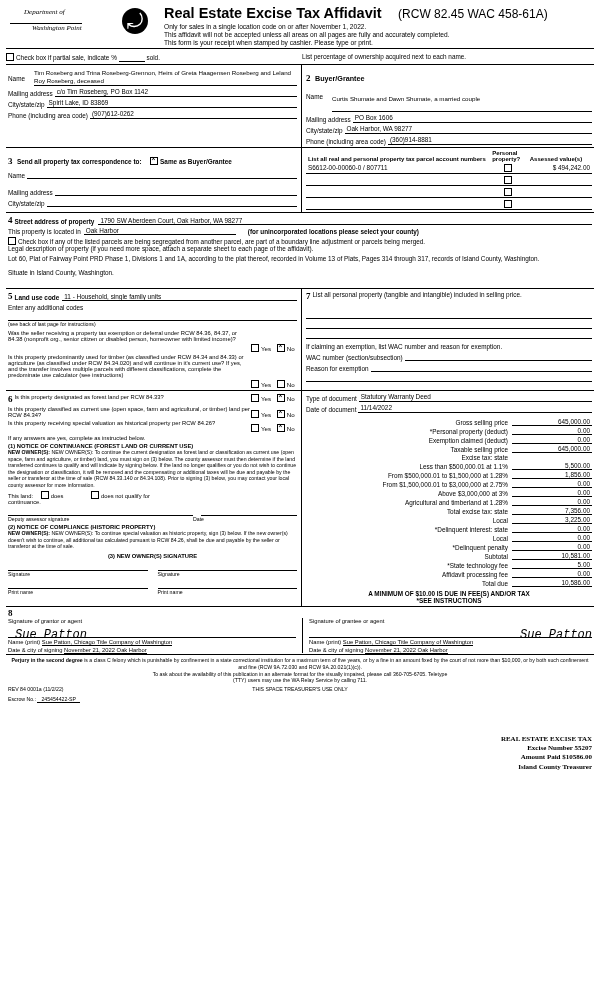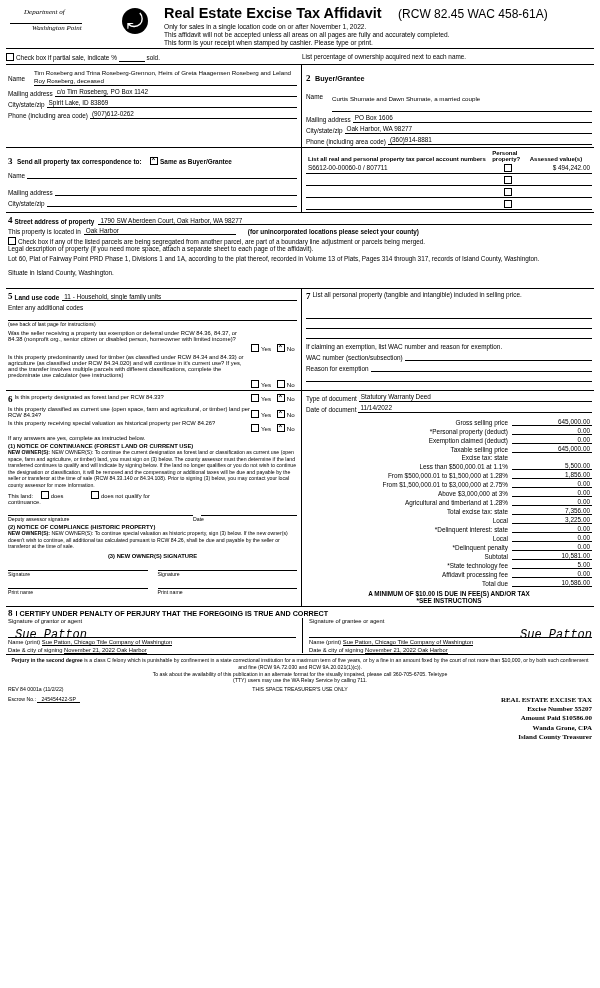--- a/index.html
+++ b/index.html
@@ -397,21 +397,20 @@
           <div class="v">10,586.00</div>
         </div>
       <div class="centerbar" style="margin-top:3px;">A MINIMUM OF $10.00 IS DUE IN FEE(S) AND/OR TAX</div>
       <div class="centerbar">*SEE INSTRUCTIONS</div>
     </div>
   </div>
 
   <div style="border-top:1.2px solid #000;padding:1px 2px;">
     <div class="row" style="align-items:center;">
       <span class="secnum">8</span>
-      <span class="md bold" style="margin-left:3px;">I CERTIFY UNDER PENALTY OF PERJURY THAT THE FOREGOING IS TRUE AND CORRECT</span>
     </div>
     <div class="row">
       <div style="width:294px;padding-right:6px;box-sizing:border-box;">
         <div class="xs">Signature of grantor or agent</div>
         <div style="border-bottom:1px solid #000;height:13px;"><span class="cursive">Sue Patton</span></div>
         <div class="xs" style="margin-top:1px;"><span>Name (print)</span>
           <span style="border-bottom:1px solid #000;">Sue Patton, Chicago Title Company of Washington</span></div>
         <div class="xs" style="margin-top:2px;"><span>Date &amp; city of signing</span>
           <span style="border-bottom:1px solid #000;">November 21, 2022 Oak Harbor</span></div>
       </div>
@@ -436,23 +435,22 @@
     <div class="row" style="margin-top:3px;">
       <div style="width:110px;" class="tiny">REV 84 0001a (11/2/22)</div>
       <div style="flex:1;text-align:center;" class="tiny">THIS SPACE TREASURER'S USE ONLY</div>
       <div style="width:110px;"></div>
     </div>
     <div class="row" style="margin-top:4px;">
       <div style="width:290px;">
         <div class="tiny"><span>Escrow No.:</span>
           <span style="border-bottom:1px solid #000;padding:0 4px;">245454422-SP</span></div>
       </div>
-      <div style="flex:1;" class="treas">
+      <div style="flex:1;margin-top:39px;" class="treas">
         <div>REAL ESTATE EXCISE TAX</div>
         <div>Excise Number 55207</div>
         <div>Amount Paid $10586.00</div>
-        <div>Wanda Grone, CPA</div>
         <div>Island County Treasurer</div>
       </div>
     </div>
   </div>
 
 </div>
 
 </body></html>

